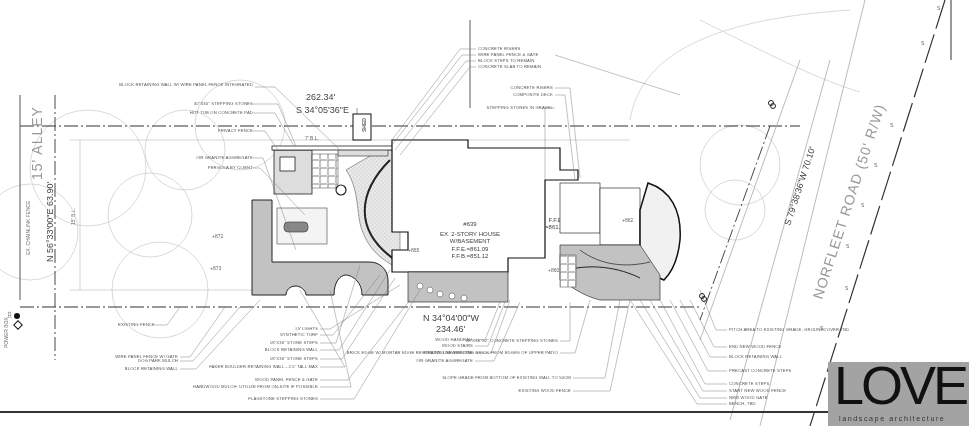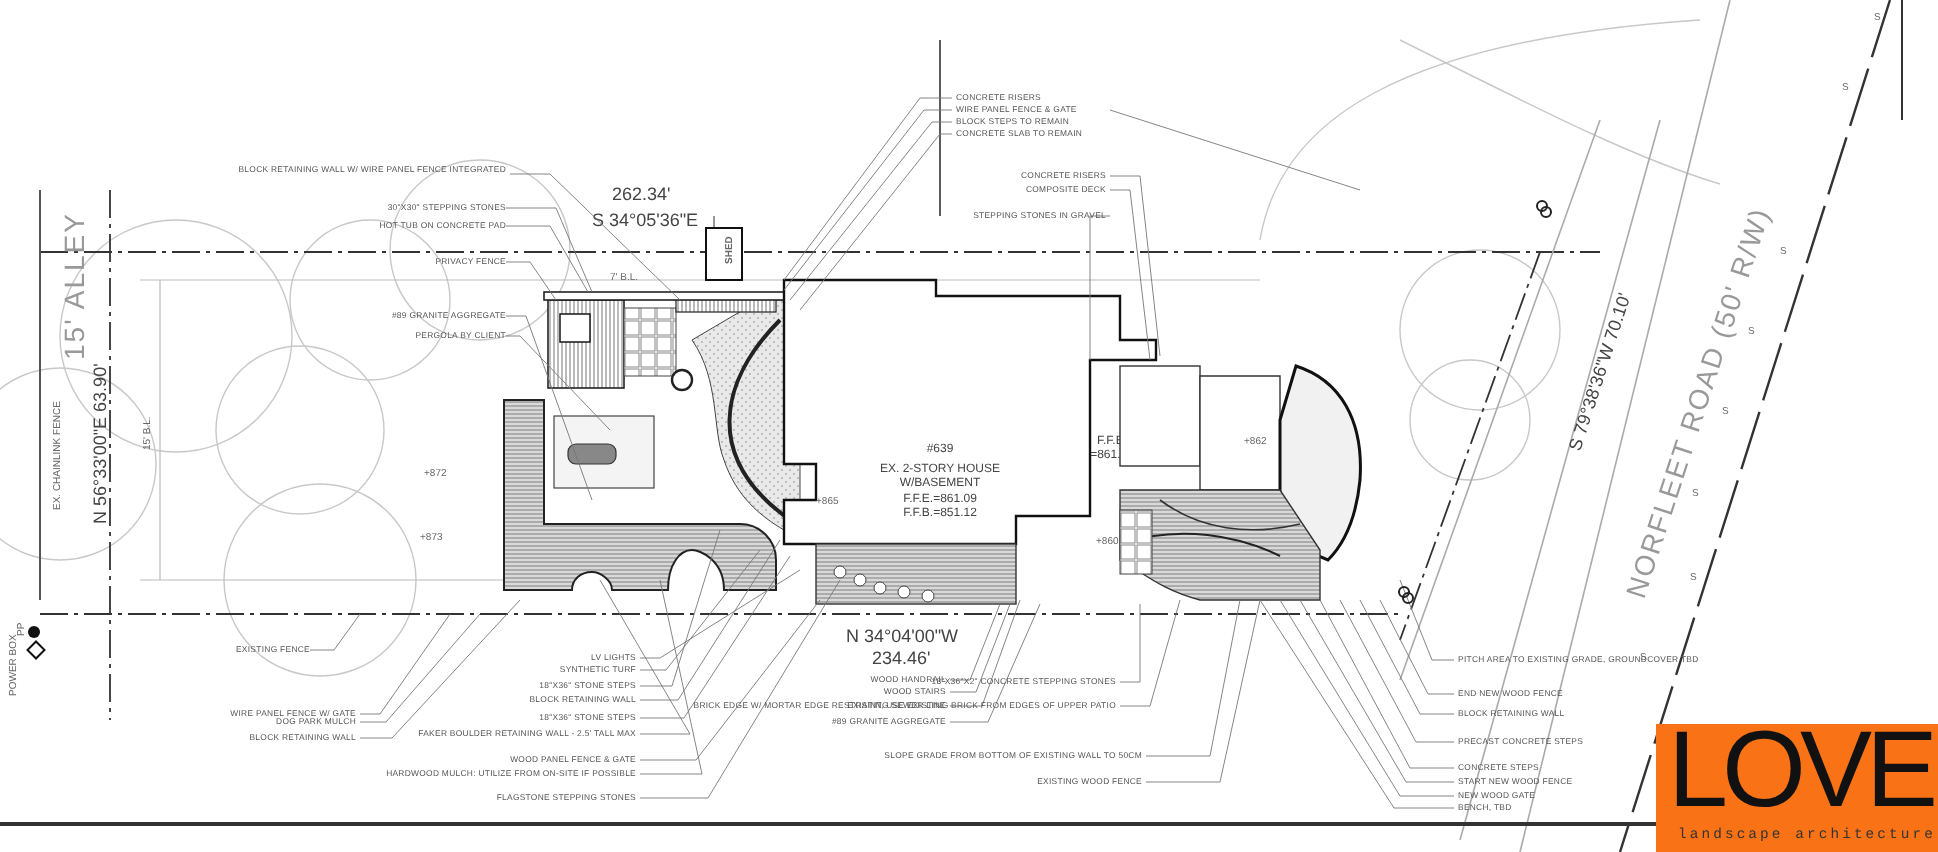--- a/index.html
+++ b/index.html
@@ -3,23 +3,23 @@
 <meta charset="utf-8">
 <style>
   html,body{margin:0;padding:0;background:#fff;}
   body{width:969px;height:426px;overflow:hidden;position:relative;font-family:"Liberation Sans",sans-serif;}
   #plan{position:absolute;left:0;top:0;width:969px;height:426px;}
   .lbl{font-family:"Liberation Sans",sans-serif;font-size:4.2px;fill:#555;letter-spacing:0.15px;}
   .dim{font-family:"Liberation Sans",sans-serif;font-size:9px;fill:#444;}
   .road{font-family:"Liberation Sans",sans-serif;font-size:14px;fill:#999;letter-spacing:1px;}
   .small{font-family:"Liberation Sans",sans-serif;font-size:5px;fill:#666;}
   .house{font-family:"Liberation Sans",sans-serif;font-size:6px;fill:#444;}
-  .logo-wrap{position:absolute;left:828px;top:362px;width:141px;height:64px;background:#f97316;}
+  .logo-wrap{position:absolute;left:828px;top:362px;width:141px;height:64px;background:#a3a3a3;}
   .logo-main{position:absolute;left:6px;top:-4px;font-family:"Liberation Sans",sans-serif;font-size:54px;font-weight:400;letter-spacing:-3px;color:#111;line-height:54px;}
-  .logo-sub{position:absolute;left:11px;top:52px;font-family:Liberation Mono, monospace;font-size:7.2px;color:#333;letter-spacing:1.55px;white-space:nowrap;}
+  .logo-sub{position:absolute;left:11px;top:52px;font-family:Liberation Sans, sans-serif;font-size:7.2px;color:#333;letter-spacing:1.55px;white-space:nowrap;}
   .bottom-rule{position:absolute;left:0;top:411px;width:860px;height:2px;background:#333;}
 </style>
 </head>
 <body>
 
 <svg id="plan" viewBox="0 0 969 426" xmlns="http://www.w3.org/2000/svg">
   <defs>
     <pattern id="hatch" width="2" height="2" patternUnits="userSpaceOnUse">
       <rect width="2" height="2" fill="#d9d9d9"></rect>
       <line x1="0" y1="1" x2="2" y2="1" stroke="#8c8c8c" stroke-width="0.6"></line>

